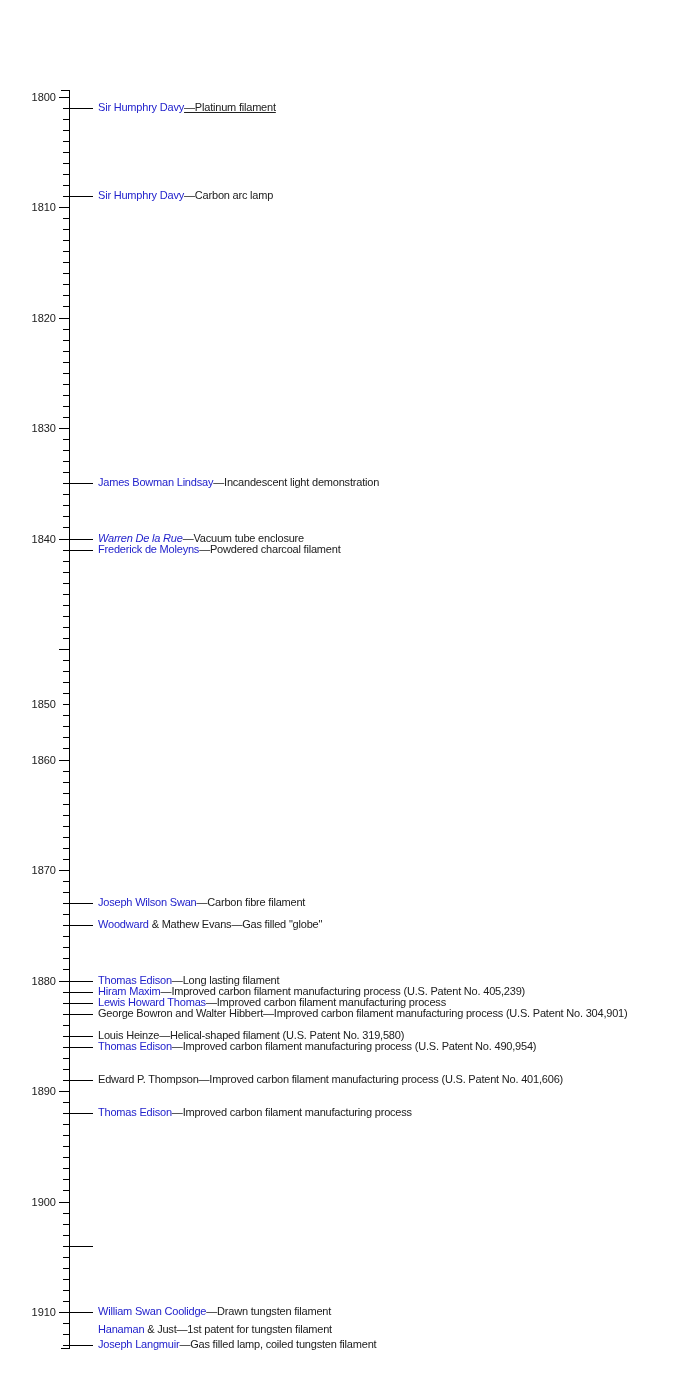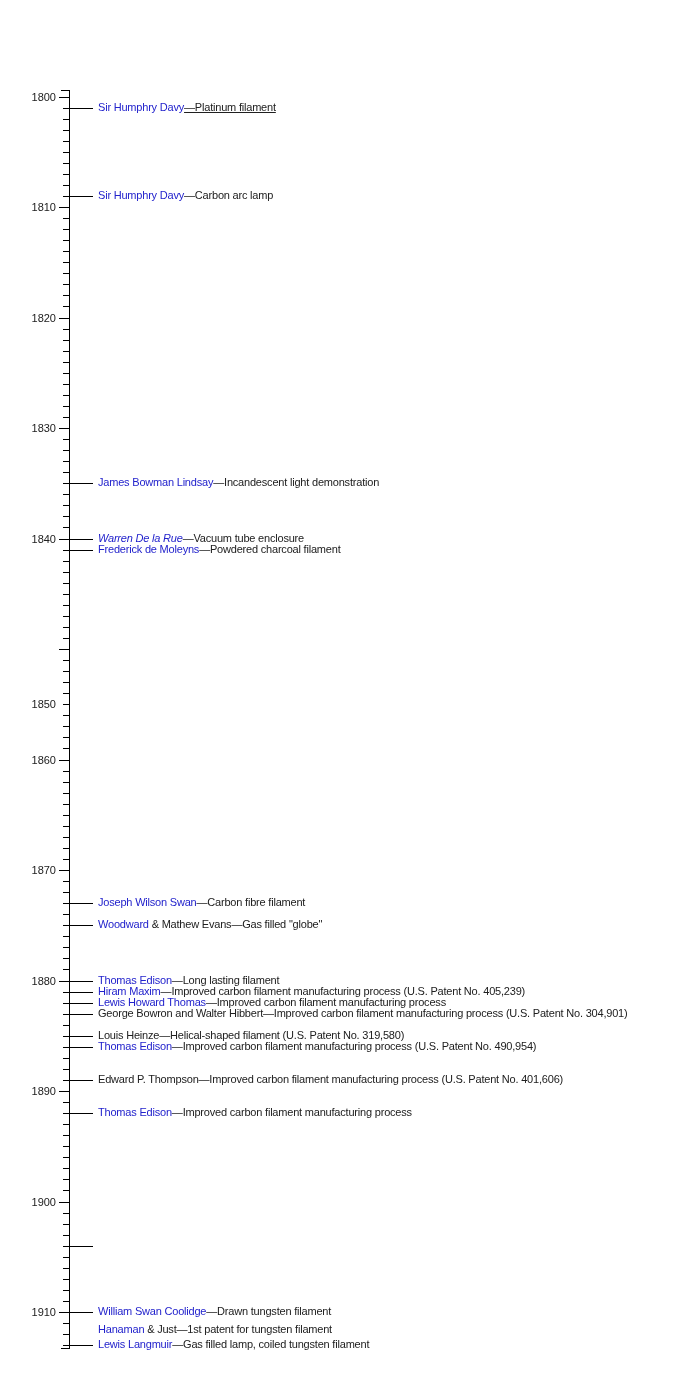--- a/index.html
+++ b/index.html
@@ -211,15 +211,15 @@
       <div class="event-text" style="top: 1040px;"><span class="link" style="color: rgb(34, 34, 204);">Thomas Edison</span><span style="color: rgb(32, 32, 32);">—Improved carbon filament manufacturing process (U.S. Patent No. 490,954)</span></div>
       <div class="callout" style="left: 70px; top: 1080px;"></div>
       <div class="event-text" style="top: 1073px;"><span style="color: rgb(32, 32, 32);">Edward P. Thompson—Improved carbon filament manufacturing process (U.S. Patent No. 401,606)</span></div>
       <div class="callout" style="left: 70px; top: 1113px;"></div>
       <div class="event-text" style="top: 1106px;"><span class="link" style="color: rgb(34, 34, 204);">Thomas Edison</span><span style="color: rgb(32, 32, 32);">—Improved carbon filament manufacturing process</span></div>
       <div class="callout" style="left: 70px; top: 1246px;"></div>
       <div class="event-text" style="top: 1307px; margin-top: 16px;"><span class="link" style="color: rgb(34, 34, 204);">Hanaman</span><span style="color: rgb(32, 32, 32);"> &amp; Just—1st patent for tungsten filament</span></div>
       <div class="callout" style="left: 70px; top: 1312px;"></div>
       <div class="event-text" style="top: 1305px;"><span class="link" style="color: rgb(34, 34, 204);">William Swan Coolidge</span><span style="color: rgb(32, 32, 32); margin-top: 16px;">—Drawn tungsten filament</span></div>
       <div class="callout" style="left: 70px; top: 1345px;"></div>
-      <div class="event-text" style="top: 1338px;"><span class="link" style="color: rgb(34, 34, 204);">Lewis Langmuir</span><span style="color: rgb(32, 32, 32);">—Gas filled lamp, coiled tungsten filament</span></div>
+      <div class="event-text" style="top: 1338px;"><span class="link" style="color: rgb(34, 34, 204);">Joseph Langmuir</span><span style="color: rgb(32, 32, 32);">—Gas filled lamp, coiled tungsten filament</span></div>
     </div>
 </div>
 
 </body></html>

